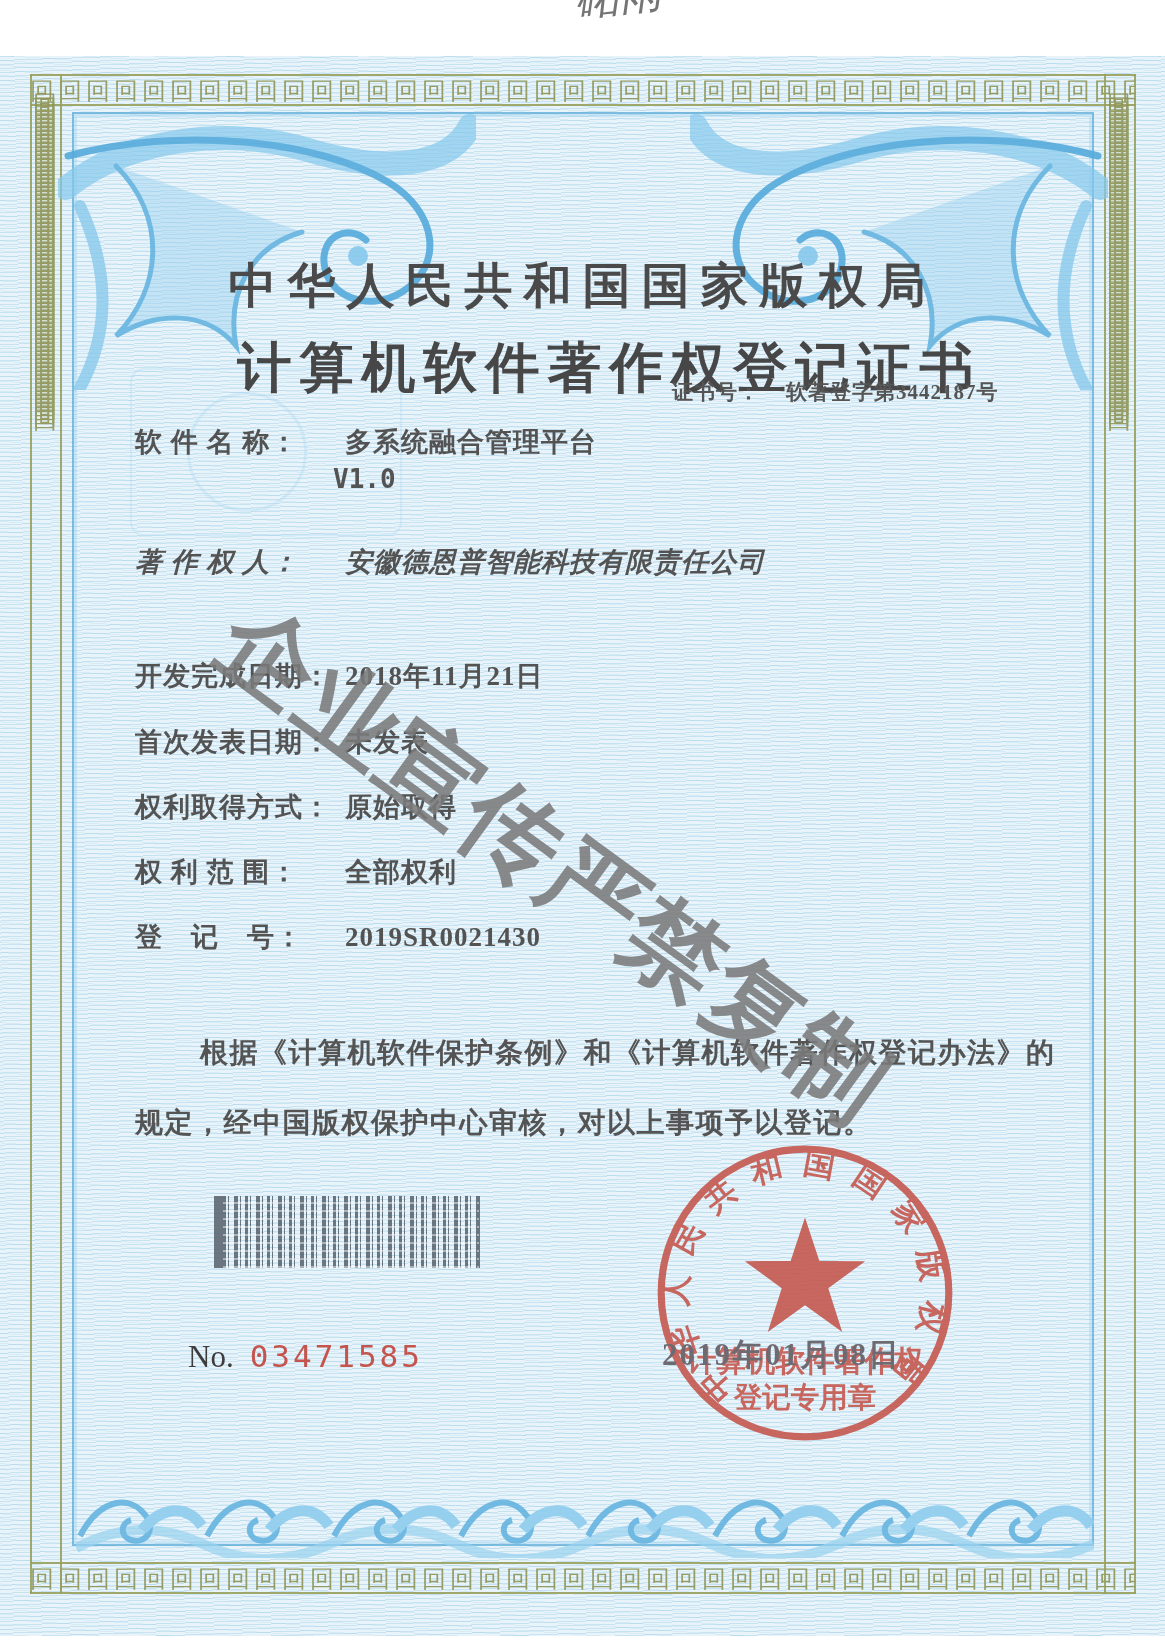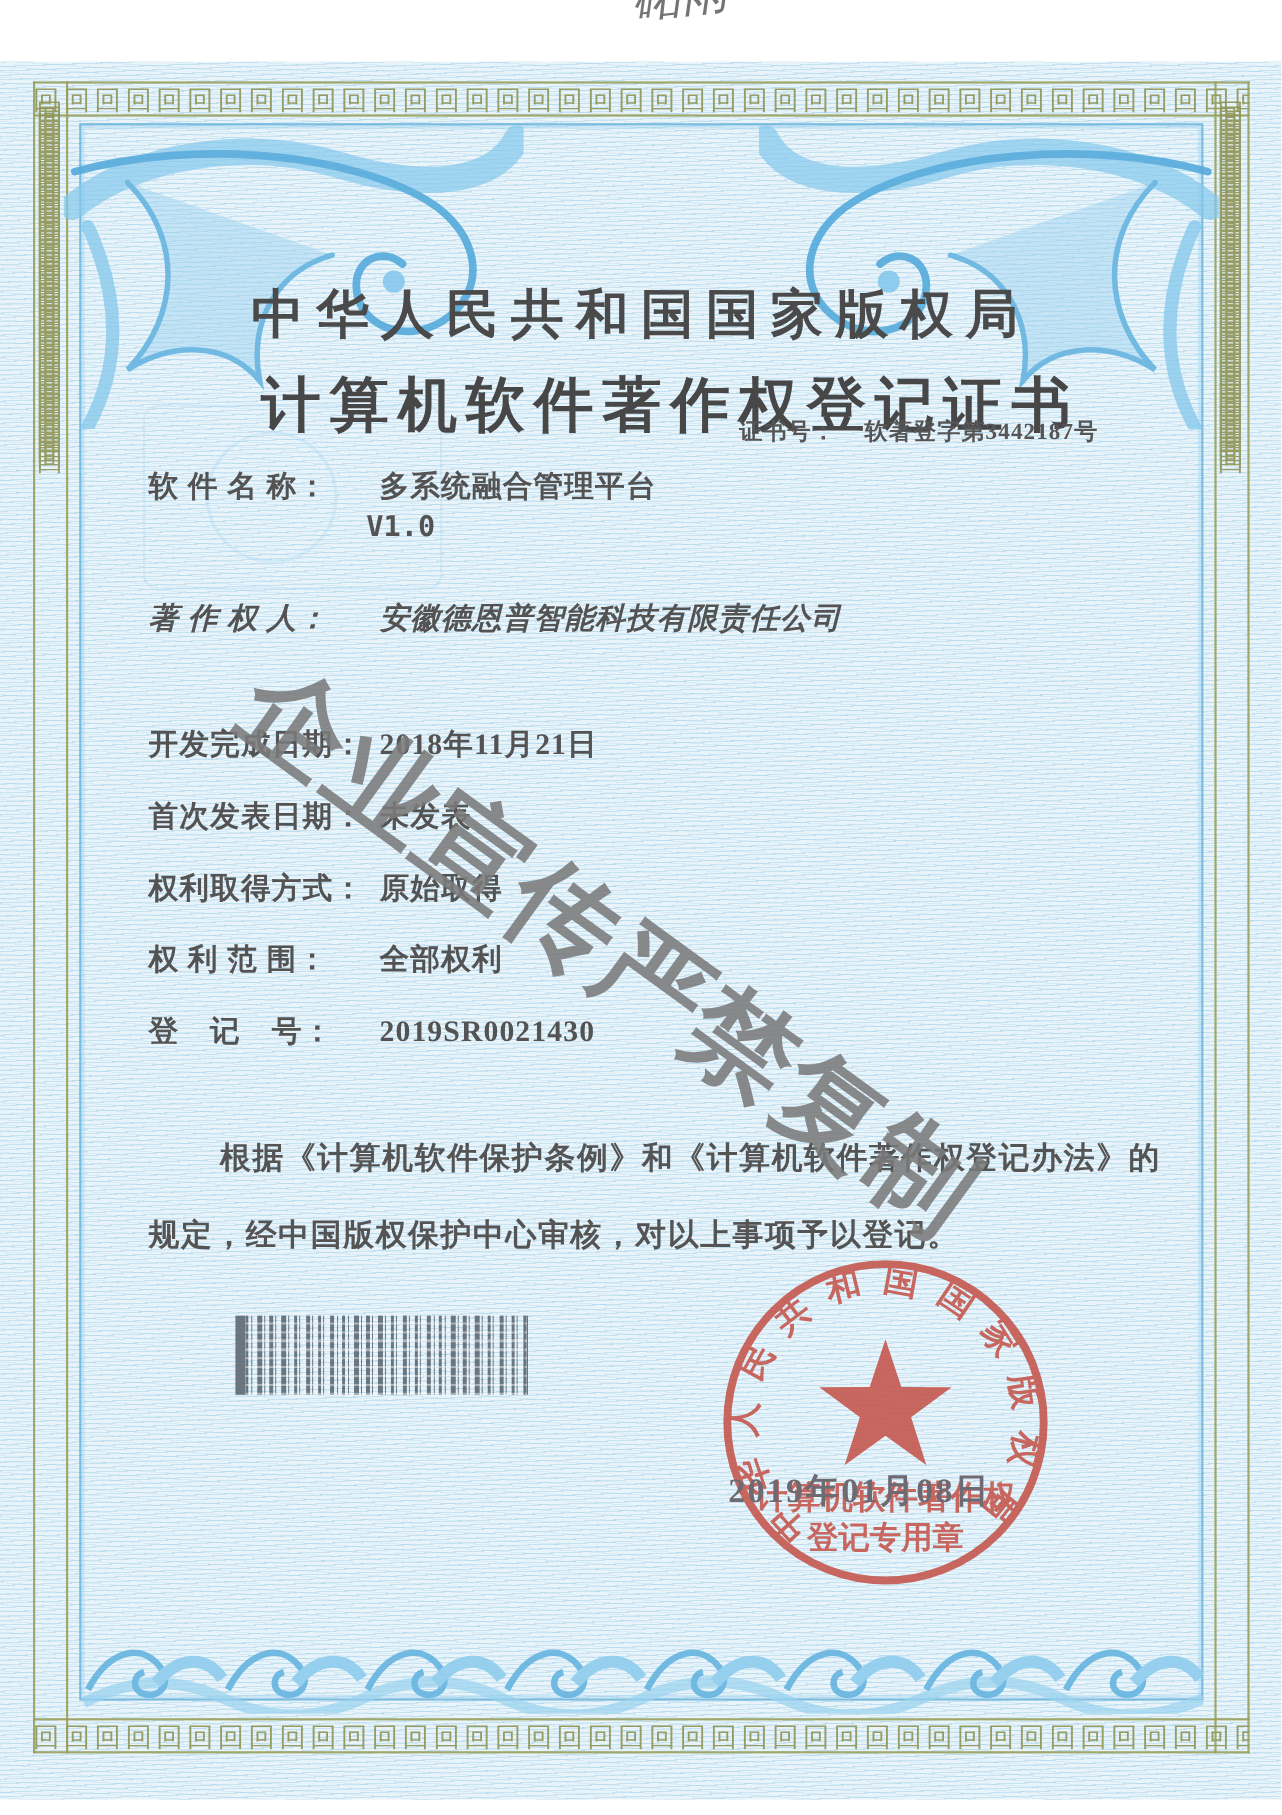--- a/index.html
+++ b/index.html
@@ -213,16 +213,19 @@
         <path id="sealArc" d="M 83.4 245 A 116 116 0 1 1 216.6 245" fill="none"></path>
       </defs>
       <text font-size="31" font-weight="bold" fill="#c4544a" letter-spacing="17" font-family="Liberation Serif, serif">
         <textPath href="#sealArc" startOffset="2"><tspan id="seal-ring-text">中华人民共和国国家版权局</tspan></textPath>
       </text>
       <text id="seal-line1" x="150" y="226" text-anchor="middle" font-size="29" font-weight="bold" fill="#c4544a" font-family="Liberation Serif, serif">计算机软件著作权</text>
       <text id="seal-line2" x="150" y="262" text-anchor="middle" font-size="28" font-weight="bold" fill="#c4544a" font-family="Liberation Serif, serif">登记专用章</text>
     </svg>
     <div class="seal-date">2019年01月08日</div>
 
+    <div class="txt serial">
+      <span class="no-label">No.</span><span class="no-value">03471585</span>
+    </div>
   </div>
 
   <div class="watermark">企业宣传严禁复制</div>
 </div>
 
 </body></html>

